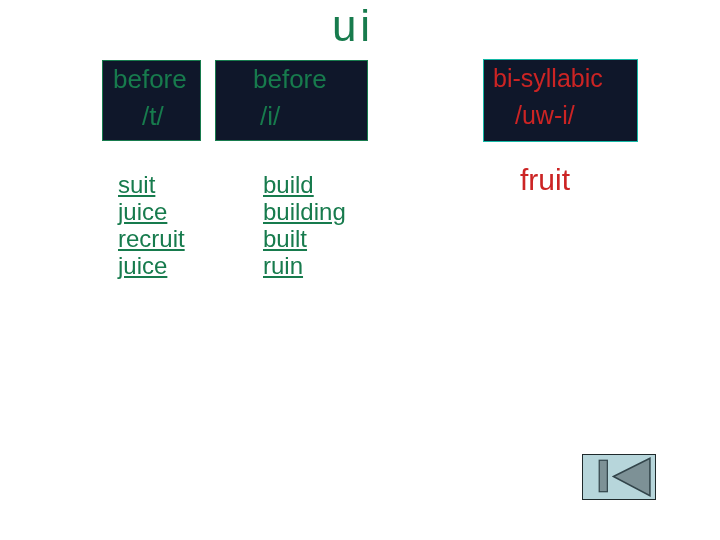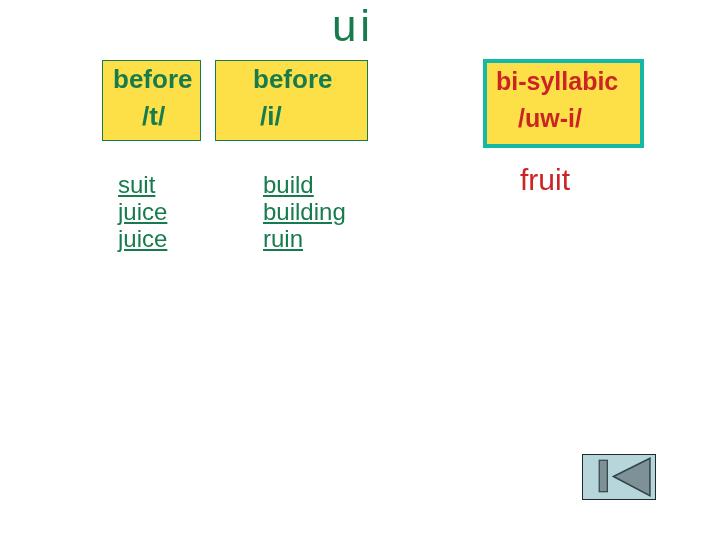--- a/index.html
+++ b/index.html
@@ -4,25 +4,25 @@
 <style>
   html,body{margin:0;padding:0;background:#888;}
   .slide{
     position:relative;width:720px;height:540px;background:#ffffff;
     font-family:"Liberation Sans", sans-serif;overflow:hidden;
   }
   .title{
     position:absolute;left:303px;top:3px;width:100px;text-align:center;
     font-size:44px;letter-spacing:4px;color:#177B4D;line-height:1.05;
   }
-  .box{position:absolute;background:#fde047;font-weight:bold;}
+  .box{position:absolute;background:#0f172a;}
   .box .line{position:absolute;white-space:nowrap;line-height:1;}
   .box-t{left:102px;top:60px;width:97px;height:79px;border:1px solid #177B4D;color:#177B4D;font-size:26px;}
   .box-i{left:215px;top:60px;width:151px;height:79px;border:1px solid #177B4D;color:#177B4D;font-size:26px;}
-  .box-red{left:483px;top:59px;width:153px;height:81px;border:4px solid #14b8a6;color:#CC2424;font-size:25px;}
+  .box-red{left:483px;top:59px;width:153px;height:81px;border:1px solid #14b8a6;color:#CC2424;font-size:25px;}
   .words{position:absolute;top:171px;font-size:24px;line-height:27px;color:#177B4D;white-space:nowrap;text-decoration:underline;}
   .words-t{left:118px;}
   .words-i{left:263px;}
   .ruin{position:absolute;left:520px;top:165px;font-size:30px;color:#CC2424;line-height:1;}
   .nav-btn{
     position:absolute;left:582px;top:454px;width:74px;height:46px;
     background:#B7D6DB;border:1.5px solid #1F2A2C;padding:0;margin:0;
     cursor:pointer;display:block;box-sizing:border-box;
   }
   .nav-btn svg{display:block;width:100%;height:100%;}
@@ -45,26 +45,28 @@
   </div>
 
   <div class="box box-red">
     <div class="line" style="left:9px;top:6px;">bi-syllabic</div>
     <div class="line" style="left:31px;top:43px;">/uw-i/</div>
   </div>
 
   <div class="words words-t">
     <div>suit</div>
     <div>juice</div>
+    <div>recruit</div>
     <div>juice</div>
   </div>
 
   <div class="words words-i">
     <div>build</div>
     <div>building</div>
+    <div>built</div>
     <div>ruin</div>
   </div>
 
   <div class="ruin">fruit</div>
 
   <button class="nav-btn">
     <svg viewBox="0 0 71 43" xmlns="http://www.w3.org/2000/svg">
       <rect x="16" y="5" width="8" height="31" fill="#7D9196" stroke="#32444A" stroke-width="1.2"></rect>
       <polygon points="30,21 66,3 66,40" fill="#7D9196" stroke="#32444A" stroke-width="1.5"></polygon>
     </svg>

